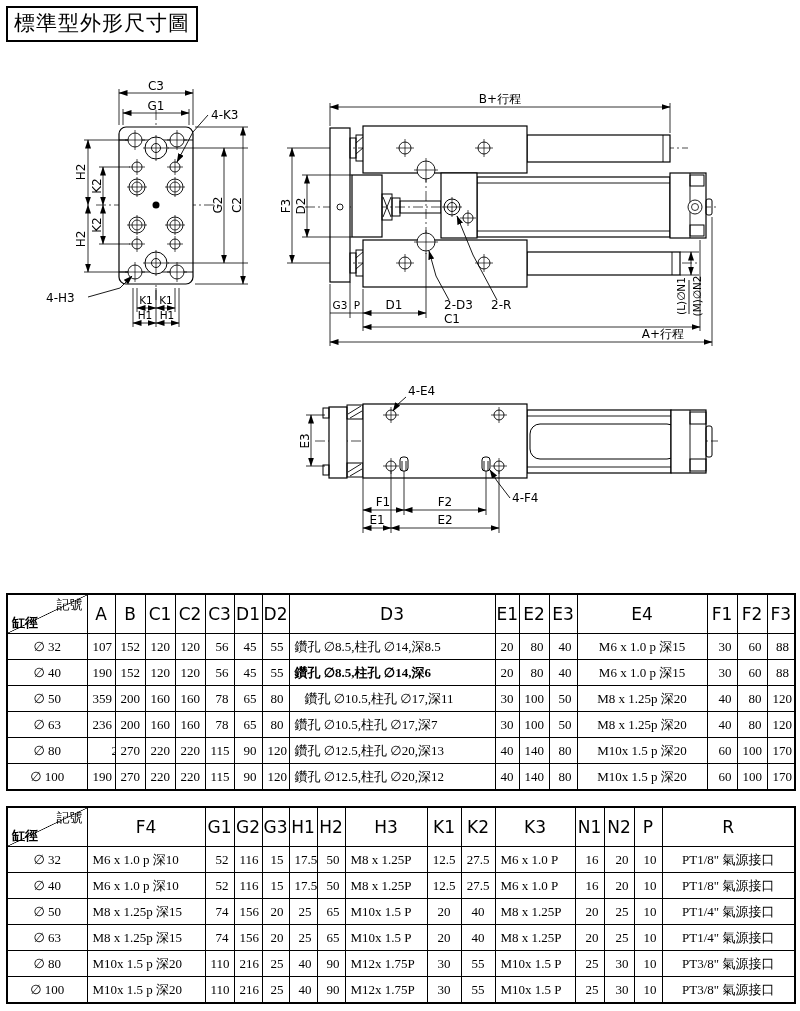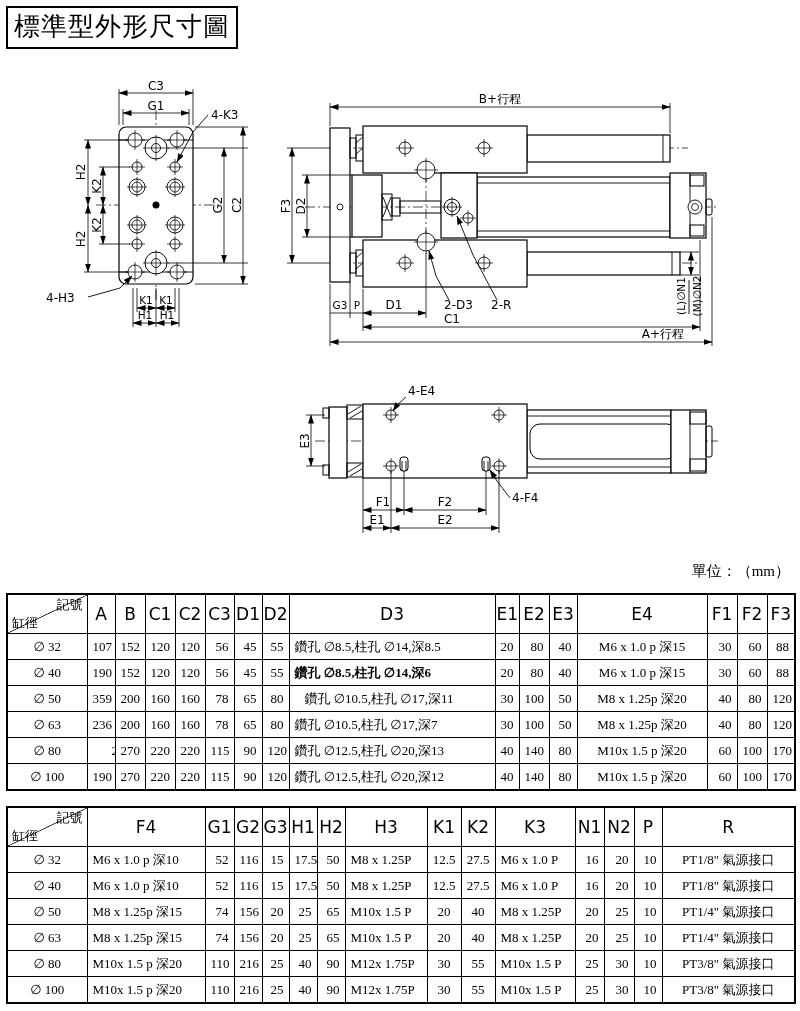--- a/index.html
+++ b/index.html
@@ -1,19 +1,19 @@
 <!DOCTYPE html>
 <html><head>
 <meta charset="utf-8">
 <style>
   html,body{margin:0;padding:0;background:#fff;}
   .page{position:relative;width:800px;height:1011px;background:#fff;color:#000;
         font-family:"DejaVu Sans",sans-serif;overflow:hidden;}
   .title-box{position:absolute;left:6px;top:6px;border:2px solid #000;
-        padding:1px 6px 3px 6px;font-size:26px;letter-spacing:1px;
+        padding:1px 6px 3px 6px;font-size:21px;letter-spacing:1px;
         font-family:"DejaVu Sans",sans-serif;}
   .unit{position:absolute;left:590px;top:562px;width:200px;text-align:right;
         font-size:15px;font-family:"Liberation Serif",serif;padding-right:8px;}
   svg text{font-family:"DejaVu Sans",sans-serif;}
   .lbl{font-size:12px;fill:#000;}
   .sm{font-size:10.5px;}
   .mid{text-anchor:middle;}
   .ln{fill:#fff;stroke:#000;stroke-width:1.2;}
   .dt{fill:none;stroke:#000;stroke-width:1;}
   .th{fill:none;stroke:#000;stroke-width:0.9;}
@@ -26,21 +26,21 @@
   table.dims th{height:36px;font-size:17px;font-weight:400;
         font-family:"DejaVu Sans",sans-serif;}
   table.dims td{height:25px;font-size:13px;font-family:"Liberation Serif",serif;
         padding:0 5px;}
   td.bore{font-family:"DejaVu Sans",sans-serif;font-size:15px;padding:0;}
   th.corner{position:relative;
         background:linear-gradient(to bottom right,#fff calc(50% - 0.7px),#000 50%,#fff calc(50% + 0.7px));}
   th.corner .ctop{position:absolute;top:1px;right:4px;font-size:13px;
         font-family:"Liberation Serif",serif;font-weight:400;}
   th.corner .cbot{position:absolute;bottom:1px;left:4px;font-size:13px;
-        font-family:"Liberation Serif",serif;font-weight:400;}
+        font-family:"Liberation Serif",serif;font-weight:700;}
 </style>
 </head>
 <body>
 
 <div class="page">
 
   <div class="title-box">
     <span>標準型外形尺寸圖</span>
   </div>
 
@@ -307,21 +307,20 @@
       <line class="dim" x1="363" y1="478" x2="391" y2="478" marker-start="url(#arr)" marker-end="url(#arr)"></line>
       <line class="dim" x1="391" y1="478" x2="499" y2="478" marker-start="url(#arr)" marker-end="url(#arr)"></line>
       <text class="lbl mid" x="377" y="474">E1</text>
       <text class="lbl mid" x="445" y="474">E2</text>
 
       <polyline class="th" points="510,448 497,431 490,420" marker-end="url(#arr)"></polyline>
       <text class="lbl" x="512" y="452">4-F4</text>
     </g>
   </svg>
 
-  <div class="unit">單位：（mm）</div>
 
   <table class="dims t1">
     <colgroup>
       <col style="width:80px">
         <col style="width:28px">
         <col style="width:30px">
         <col style="width:30px">
       <col style="width:30px">
         <col style="width:29px">
         <col style="width:28px">

